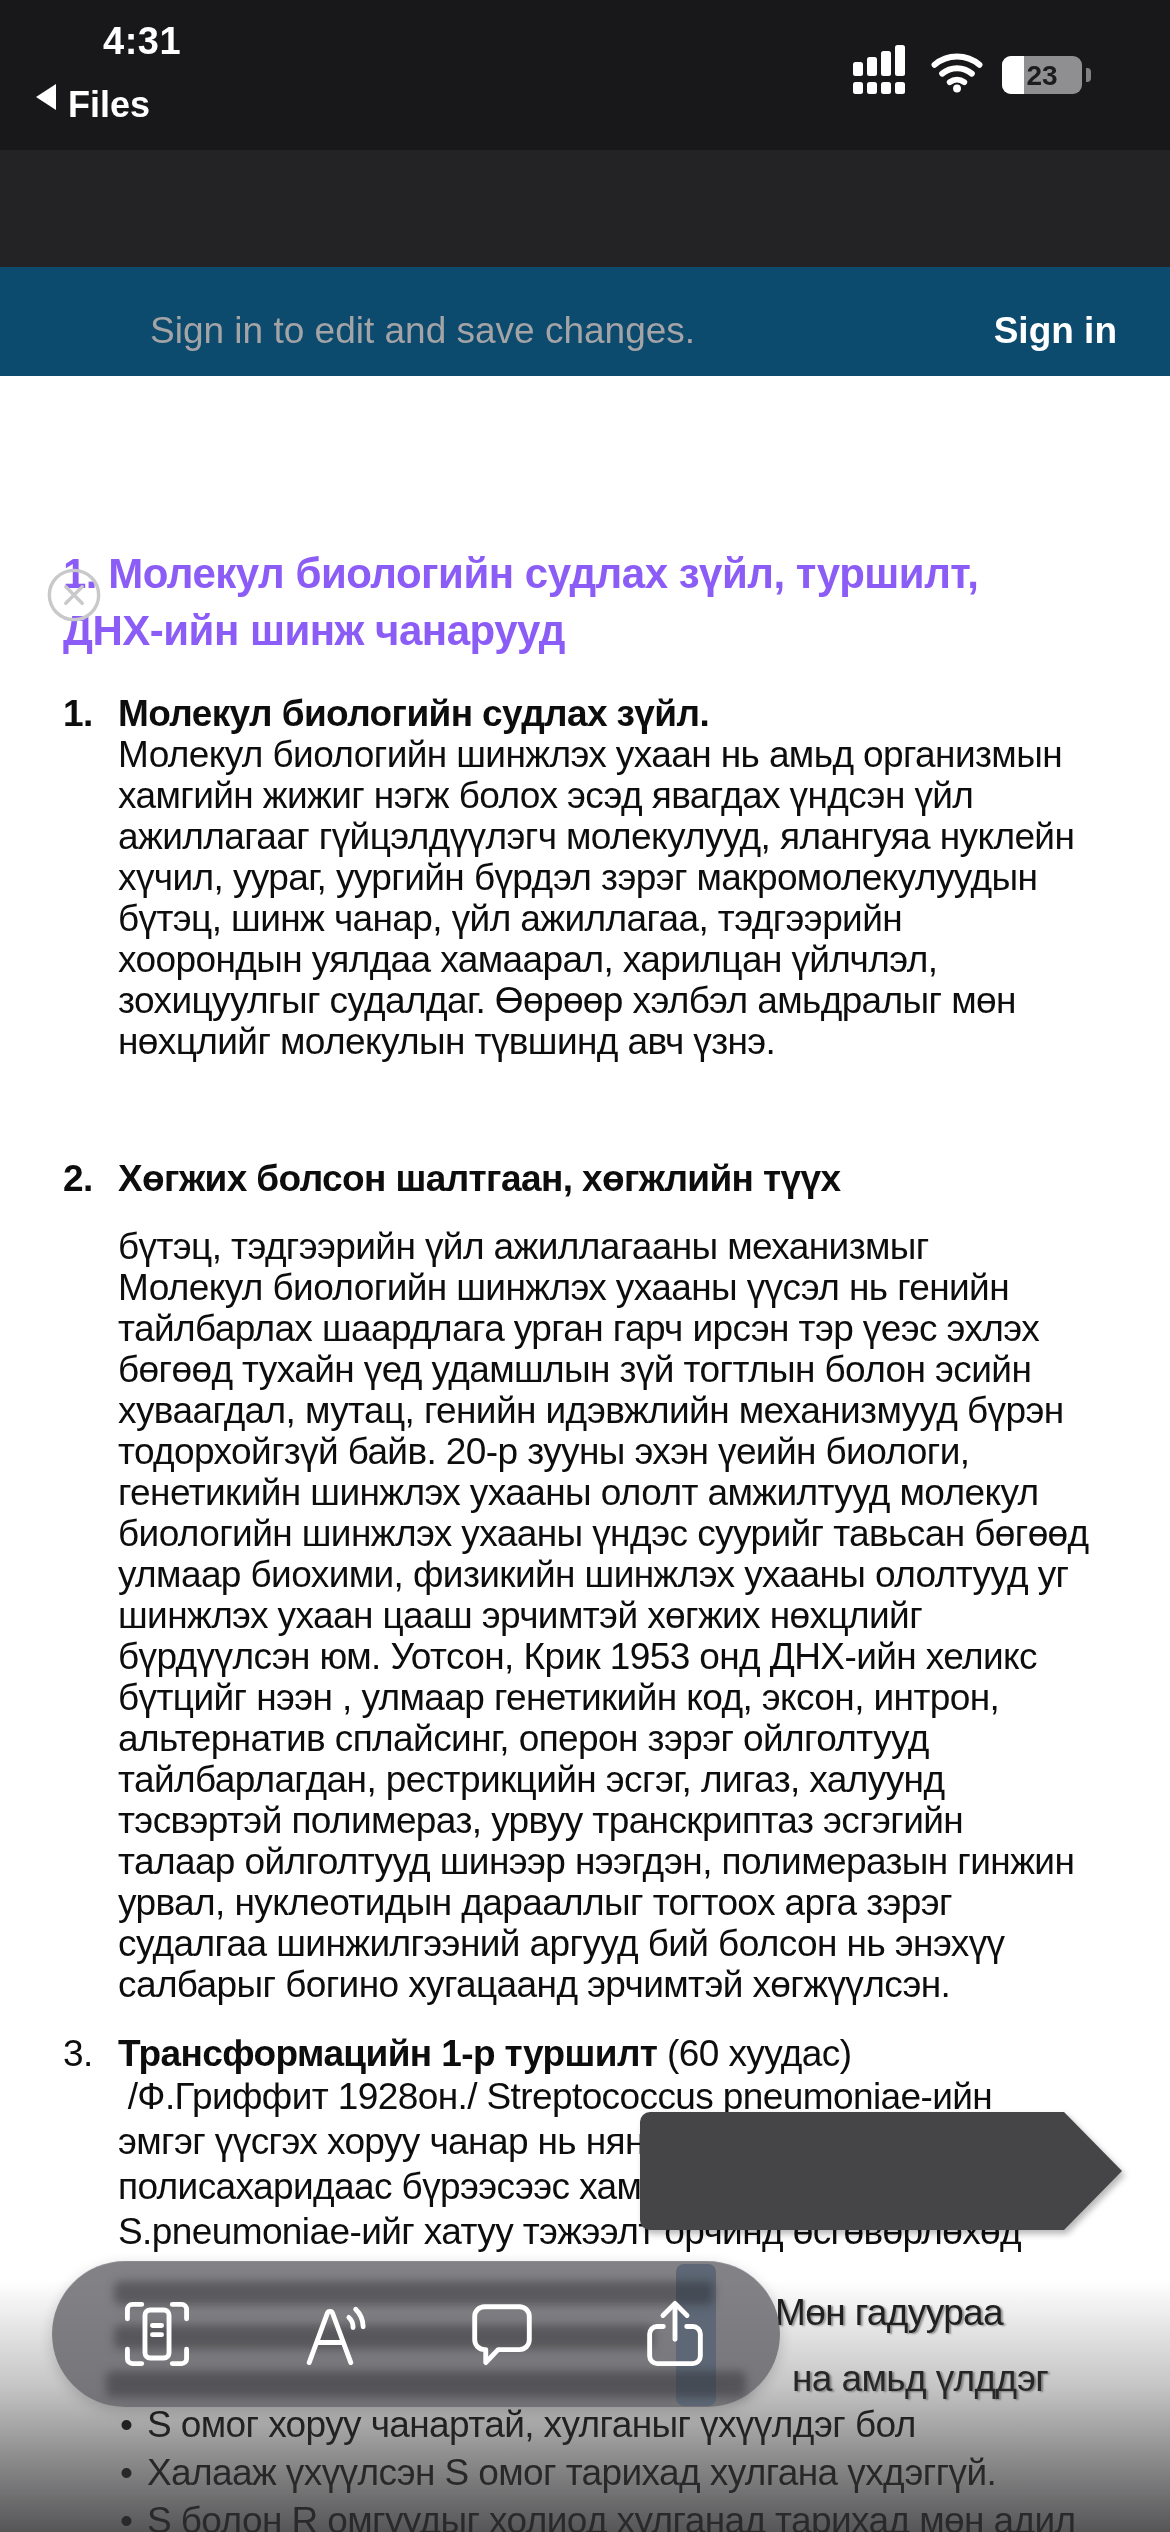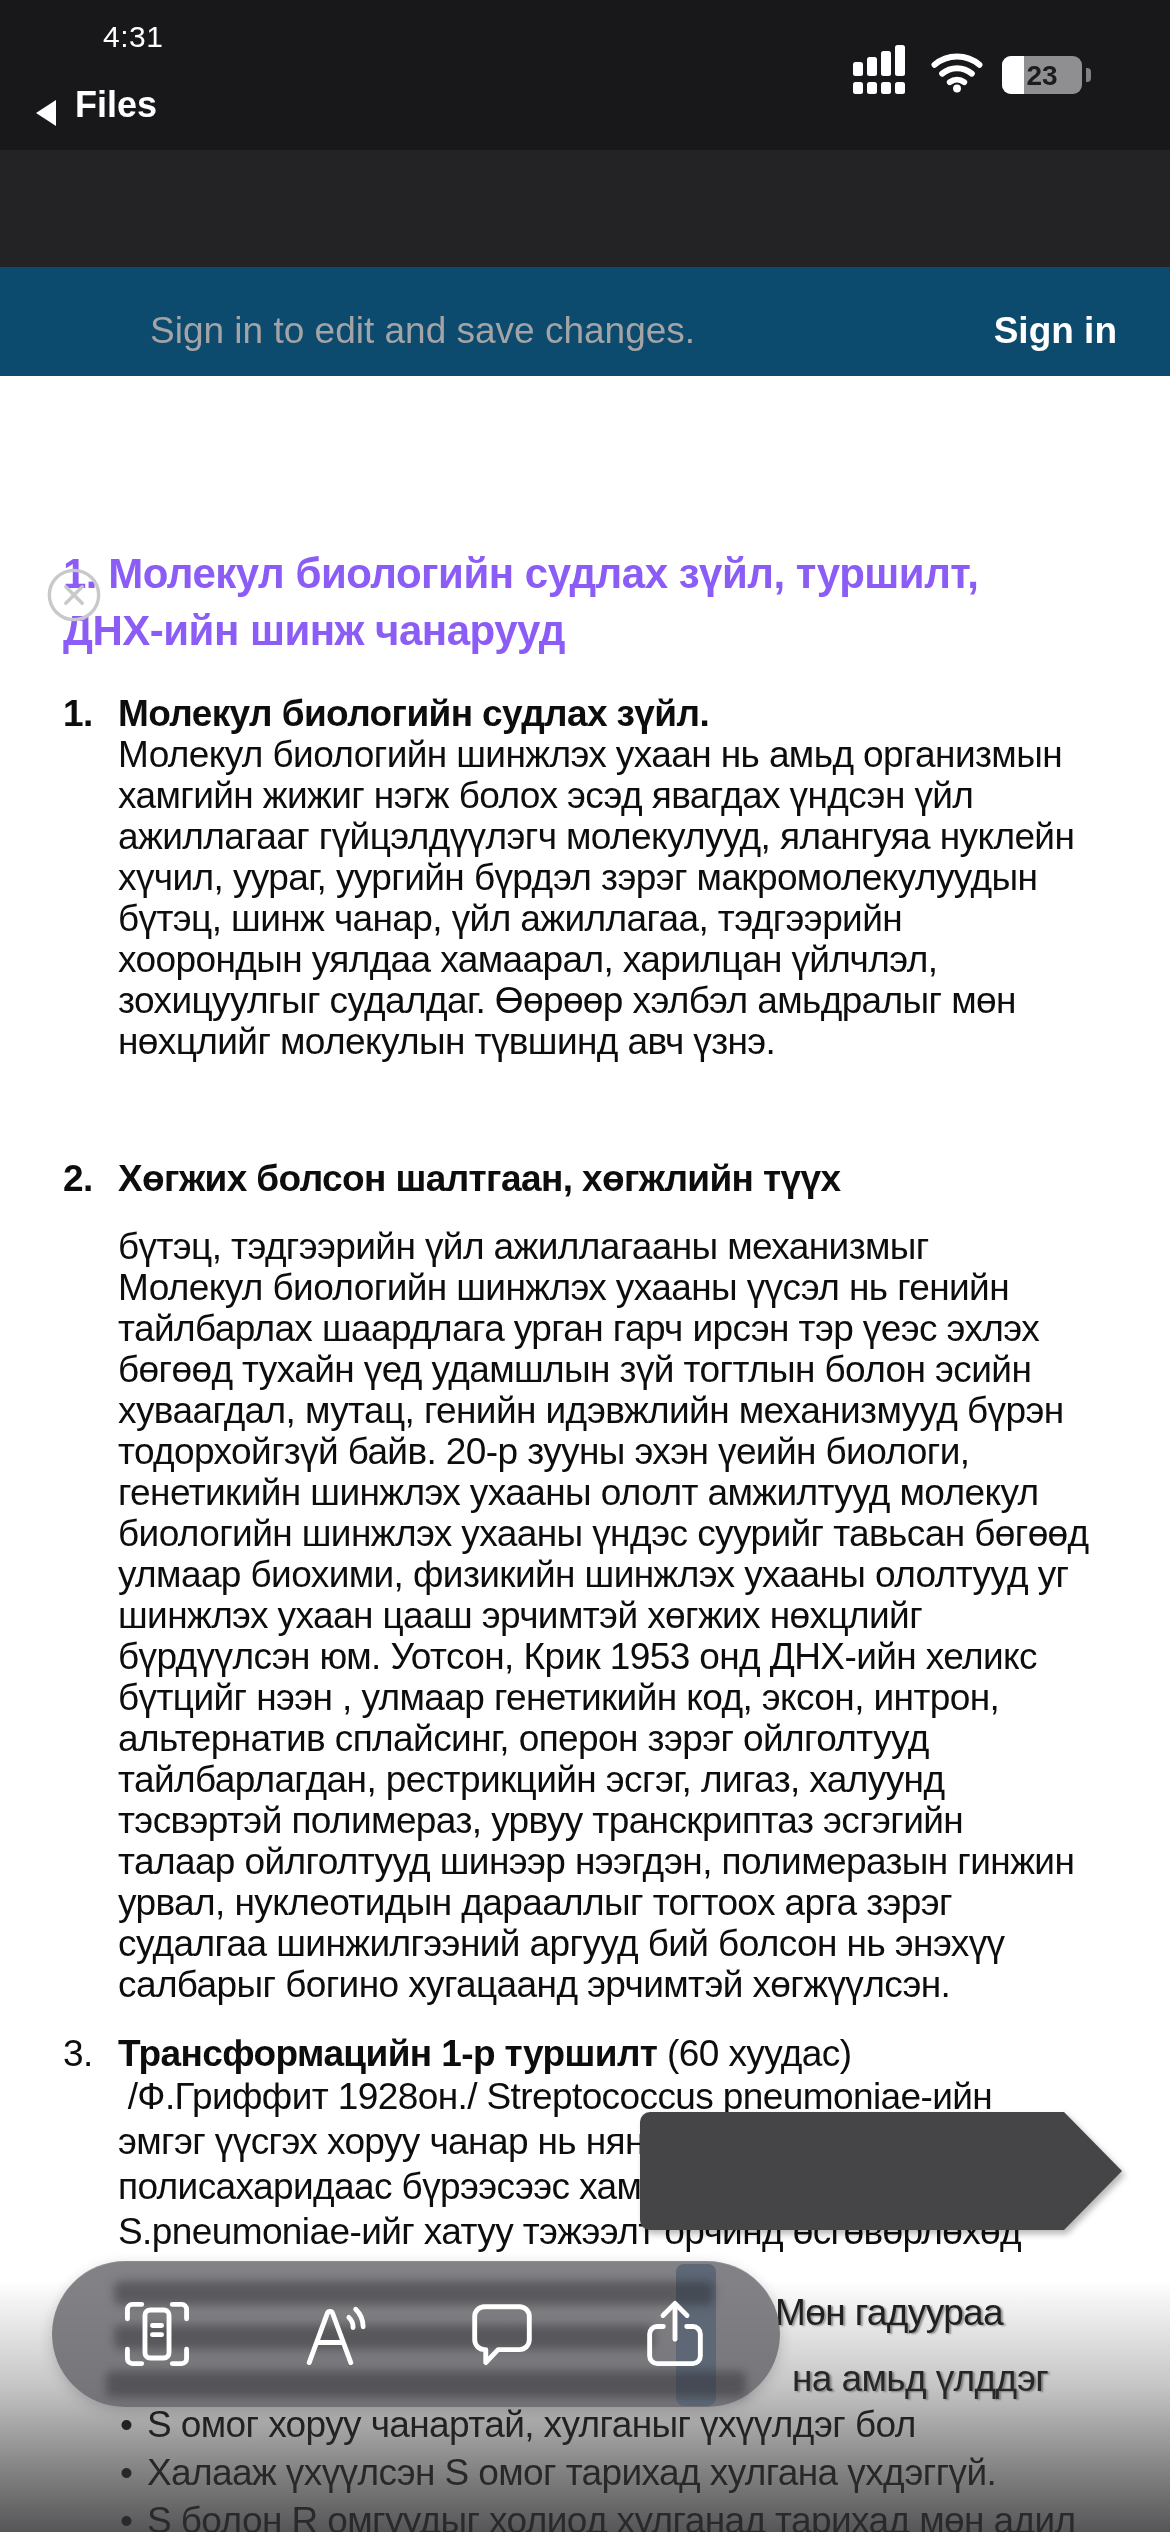--- a/index.html
+++ b/index.html
@@ -6,22 +6,22 @@
   body{
     width:1170px;height:2532px;position:relative;overflow:hidden;
     background:#ffffff;
     font-family:"Liberation Sans","DejaVu Sans",sans-serif;
     -webkit-font-smoothing:antialiased;
   }
   .abs{position:absolute;}
 
   
   .statusbar{left:0;top:0;width:1170px;height:150px;background:#18181a;z-index:10;}
-  .time{left:103px;top:20px;font-size:30px;font-weight:400;color:#fff;letter-spacing:.5px;}
-  .files-back{left:36px;top:84px;display:flex;align-items:flex-end;gap:19px;color:#fff;}
+  .time{left:103px;top:20px;font-size:38px;font-weight:700;color:#fff;letter-spacing:.5px;}
+  .files-back{left:36px;top:84px;display:flex;align-items:flex-start;gap:12px;color:#fff;}
   .files-tri{width:0;height:0;border-top:13px solid transparent;border-bottom:13px solid transparent;border-right:20px solid #ffffff;}
   .files-label{font-size:36px;font-weight:600;color:#fff;}
   .sig{left:853px;top:48px;width:62px;height:46px;}
   .sig .r1{position:absolute;bottom:18px;left:0;display:flex;align-items:flex-end;gap:4px;}
   .sig .r1 i{display:block;width:10px;background:#fff;border-radius:2.5px;}
   .sig .r2{position:absolute;bottom:0;left:0;display:flex;gap:4px;}
   .sig .r2 i{display:block;width:10px;height:12px;background:#fff;border-radius:2.5px;}
   .wifi{left:928px;top:50px;}
   .batt{left:1002px;top:56px;width:96px;height:38px;}
   .batt .body{position:absolute;left:0;top:0;width:80px;height:38px;border-radius:9px;background:#8f8f91;overflow:hidden;}

